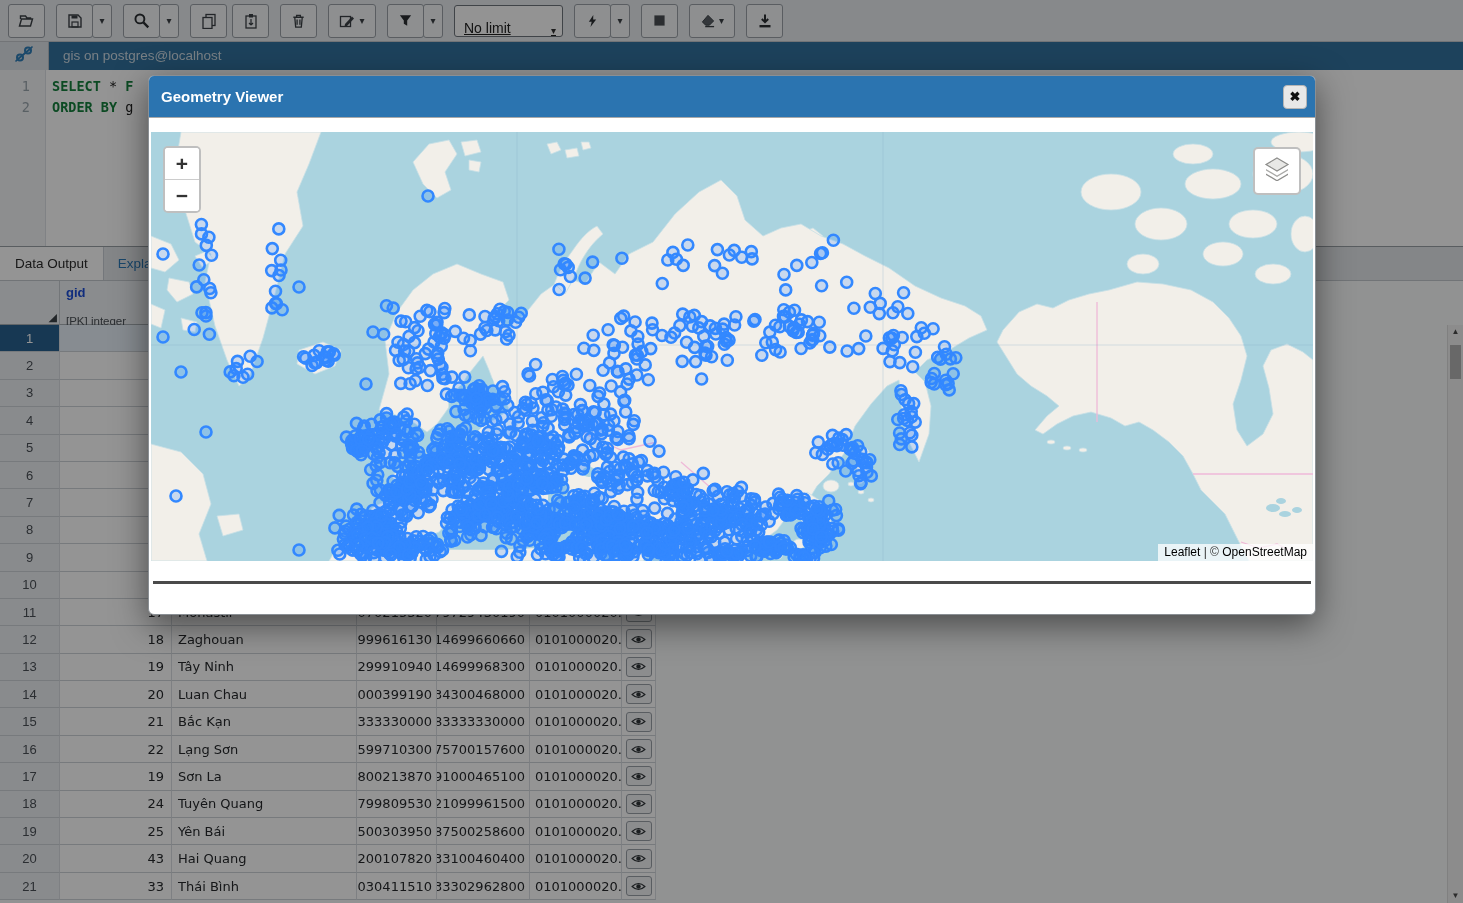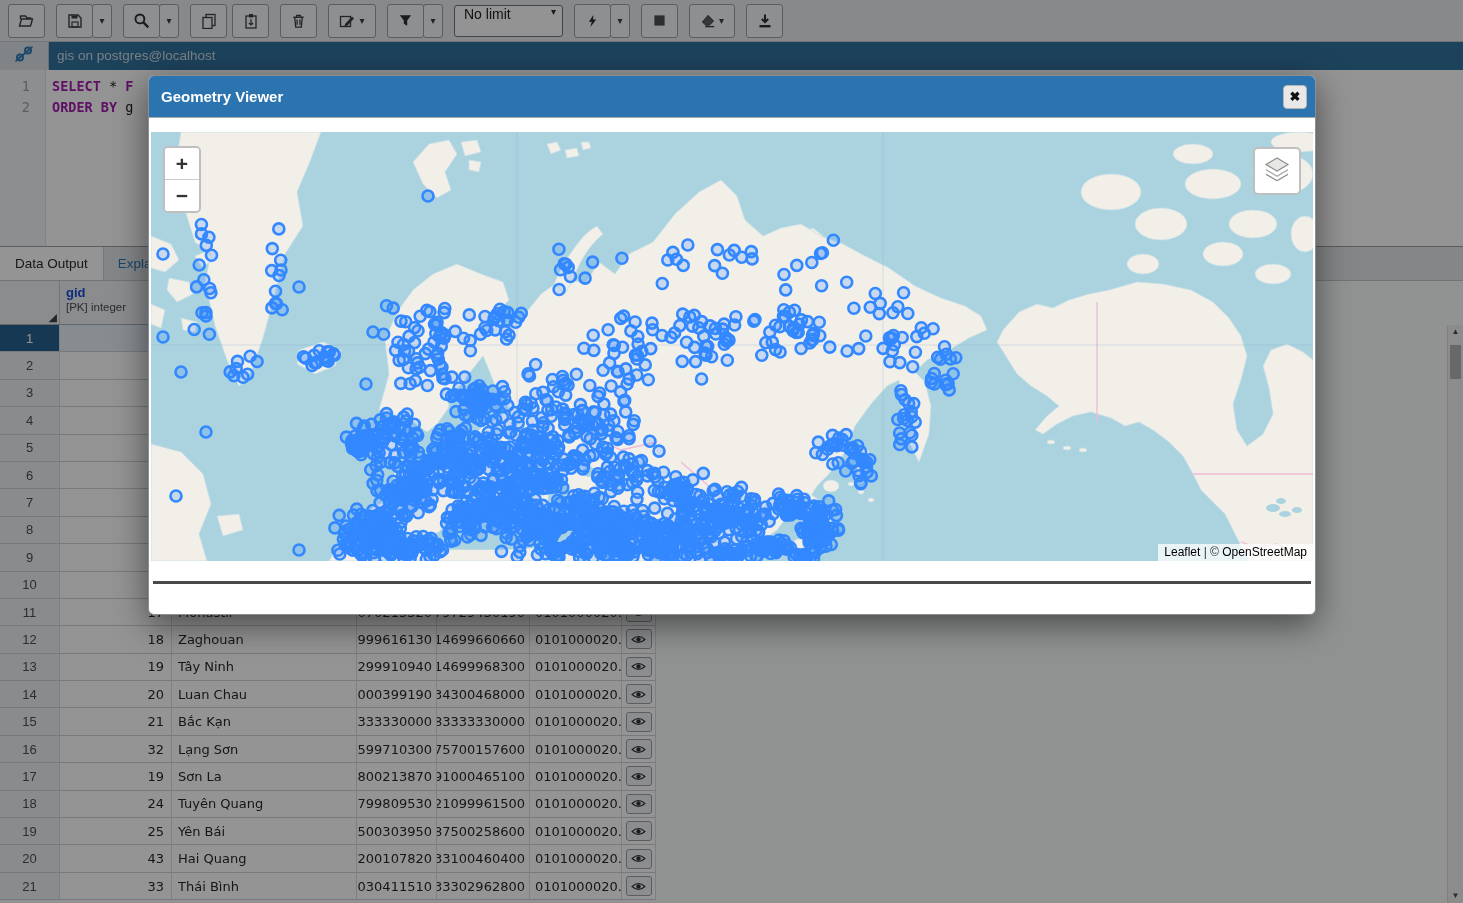--- a/index.html
+++ b/index.html
@@ -7,49 +7,49 @@
        font-family:"Liberation Sans", sans-serif;background:#fff;}
   
   .toolbar{position:absolute;left:0;top:0;width:1463px;height:42px;background:#e9ecf0;
            border-bottom:1px solid #c4c9ce;display:flex;align-items:center;padding-left:8px;box-sizing:border-box;}
   .tgroup{display:flex;margin-right:11px;}
   .tbtn{width:37px;height:34px;background:#f4f6f8;border:1px solid #9ba1a8;border-radius:3px;
         display:flex;align-items:center;justify-content:center;color:#3c4146;}
   .tbtn+.tbtn{margin-left:-1px;}
   .tbtn.caret{width:20px;font-size:10px;color:#3c4146;}
   .tsel{width:92px;height:30px;background:#fdfdfd;border:1px solid #6f757c;border-radius:3px;
-        display:flex;align-items:flex-start;font-size:14px;color:#222;padding:0 6px 0 9px;justify-content:space-between;}
+        display:flex;align-items:flex-end;font-size:14px;color:#222;padding:0 6px 0 9px;justify-content:space-between;text-decoration:underline;}
   .tsel .car{font-size:10px;color:#333;}
   .tbtn svg{display:block;}
   
   .connbar{position:absolute;left:0;top:42px;width:1463px;height:28px;background:#33739f;display:flex;}
   .connbadge{width:48px;height:28px;background:#dfe3e8;display:flex;align-items:center;justify-content:center;border-right:1px solid #b9bfc6;}
-  .connlabel{color:#cfdbe4;font-size:13.5px;line-height:28px;padding-left:8px;}
+  .connlabel{color:#cfdbe4;font-size:13.5px;line-height:28px;padding-left:14px;}
   
   .editor{position:absolute;left:0;top:70px;width:1463px;height:176px;background:#ffffff;}
   .gutter{position:absolute;left:0;top:0;width:45px;height:176px;background:#f3f4f6;border-right:1px solid #dde1e5;}
   .eline{position:absolute;left:0;width:1463px;height:21px;font-family:"DejaVu Sans Mono", monospace;font-size:13.5px;}
   .eline .lnum{position:absolute;left:0;width:30px;text-align:right;color:#9aa5ad;}
   .eline .code{position:absolute;left:52px;white-space:pre;color:#222;}
-  .kw{color:#a21caf;font-weight:bold;}
+  .kw{color:#15803d;font-weight:bold;}
   
   .tabbar{position:absolute;left:0;top:246px;width:1463px;height:35px;background:#e4e7eb;
           border-top:1px solid #9aa0a6;border-bottom:1px solid #c3c8cd;display:flex;box-sizing:border-box;}
   .tab-active{background:#fff;height:100%;padding:0 15px;font-size:13.5px;color:#2b2b2b;
               display:flex;align-items:center;border-right:1px solid #c9ced4;}
   .tab-link{height:100%;padding:0 6px 0 14px;font-size:13.5px;color:#2b7ab8;display:flex;align-items:center;}
   
   .grid{position:absolute;left:0;top:281px;width:1463px;height:622px;background:#fafbfc;}
   .ghead{position:absolute;left:0;top:0;height:44px;display:flex;}
   .hcell{box-sizing:border-box;background:#eef1f4;border-right:1px solid #c6cbd0;border-bottom:1px solid #aab0b6;}
   .hcorner{width:60px;position:relative;}
   .hcorner .sortglyph{position:absolute;right:2px;bottom:0px;font-size:11px;color:#3c4247;}
   .hgid{width:112px;padding:4px 6px;}
   .hgid .t1{font-size:13px;font-weight:bold;color:#1d4ed8;}
-  .hgid .t2{font-size:11.5px;color:#4a5056;margin-top:1px;}
+  .hgid .t2{font-size:11.5px;color:#4a5056;margin-top:15px;}
   .hrest{width:484px;}
   .rows{position:absolute;left:0;top:44px;width:656px;}
   .grow{display:flex;height:27.4px;box-sizing:border-box;}
   .cell{box-sizing:border-box;border-right:1px solid #d9dde2;border-bottom:1px solid #cdd2d8;
         font-family:"DejaVu Sans", sans-serif;font-size:13px;color:#26292c;background:#fff;
         display:flex;align-items:center;overflow:hidden;white-space:nowrap;}
   .c-num{width:60px;background:#eceff3;color:#4a5056;justify-content:center;font-family:"Liberation Sans",sans-serif;}
   .grow.sel .c-num{background:#29618f;color:#fff;}
   .grow.sel .cell:not(.c-num){background:#e8f1fa;}
   .c-gid{width:112px;justify-content:flex-end;padding-right:7px;}
@@ -503,21 +503,21 @@
             <button class="eyebtn">
               <svg width="15" height="11" viewBox="0 0 16 12">
                 <path d="M1 6 Q8 -0.5 15 6 Q8 12.5 1 6 Z" fill="none" stroke="#2f3438" stroke-width="1.2"></path>
                 <circle cx="8" cy="6" r="2.4" fill="#2f3438"></circle>
               </svg>
             </button>
           </div>
         </div>
         <div class="grow">
           <div class="cell c-num">16</div>
-          <div class="cell c-gid">32</div>
+          <div class="cell c-gid">22</div>
           <div class="cell c-name">Lạng Sơn</div>
           <div class="cell c-v1">4599710300</div>
           <div class="cell c-v2">.75700157600</div>
           <div class="cell c-v3">0101000020...</div>
           <div class="cell c-eye">
             <button class="eyebtn">
               <svg width="15" height="11" viewBox="0 0 16 12">
                 <path d="M1 6 Q8 -0.5 15 6 Q8 12.5 1 6 Z" fill="none" stroke="#2f3438" stroke-width="1.2"></path>
                 <circle cx="8" cy="6" r="2.4" fill="#2f3438"></circle>
               </svg>

